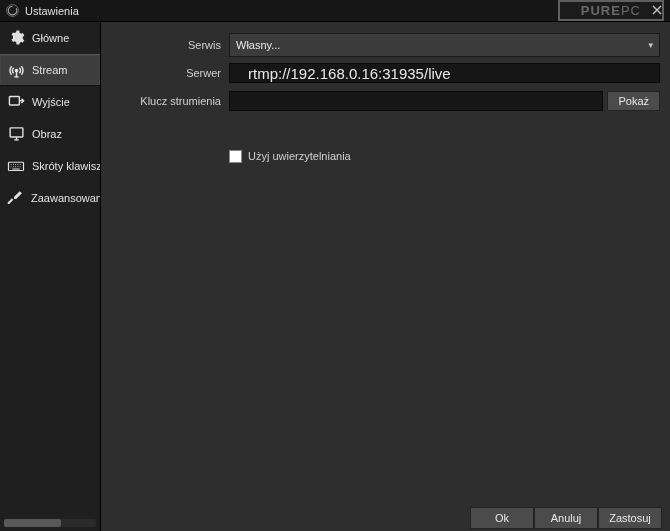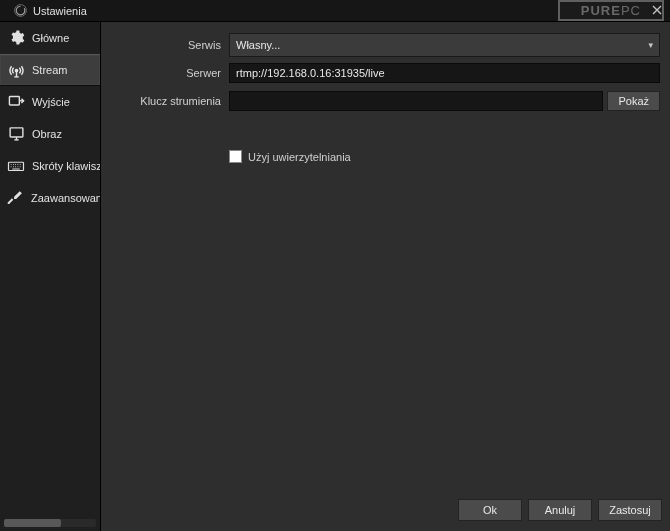--- a/index.html
+++ b/index.html
@@ -9,21 +9,21 @@
     font-size: 11px;
     color: #d8d8d8;
     background: #2b2b2b;
     position: relative;
   }
   .titlebar {
     height: 22px;
     background: #161616;
     display: flex;
     align-items: center;
-    padding-left: 14px;
+    padding-left: 6px;
     border-bottom: 1px solid #000;
     position: relative;
   }
   .titlebar .obs-ico {
     margin-right: 6px;
     display: inline-flex;
   }
   .titlebar .title { color: #e0e0e0; font-size: 11px; }
   .close-btn {
     position: absolute;
@@ -143,57 +143,55 @@
     justify-content: space-between;
     cursor: pointer;
   }
   .dropdown .chev { color:#c8c8c8; font-size:9px; }
   .text-input {
     flex: 1;
     height: 20px;
     background: #161616;
     border: 1px solid #0a0a0a;
     color: #e8e8e8;
-    font-size: 11px;
-    padding: 0 6px;
+    font-size: 15px;
+    padding: 0 18px;
     outline: none;
   }
   .btn {
     height: 20px;
     min-width: 52px;
     background: #4b4b4b;
     border: 1px solid #232323;
     color: #e8e8e8;
     font-size: 11px;
     padding: 0 10px;
     display:flex; align-items:center; justify-content:center;
     cursor:pointer;
   }
   .auth-row {
     margin-top: 38px;
     margin-left: 128px;
     display:flex;
-    align-items:center;
     gap:6px;
     font-size:11px;
     color:#d0d0d0;
   }
   .chk {
     width: 13px; height: 13px;
     background: #fff;
     border: 1px solid #888;
     display:inline-block;
     cursor:pointer;
   }
   .footer {
     position: absolute;
     right: 8px;
-    bottom: 10px;
-    display: flex;
-    gap: 6px;
+    bottom: 2px;
+    display: flex;
   }
   .footer .btn { min-width: 64px; height: 22px; }
 </style>
 </head>
 <body>
 
 <div class="titlebar">
   <span class="obs-ico">
     <svg width="13" height="13" viewBox="0 0 24 24">
         <circle cx="12" cy="12" r="11" fill="#1a1a1a" stroke="#777" stroke-width="1.5"></circle>

